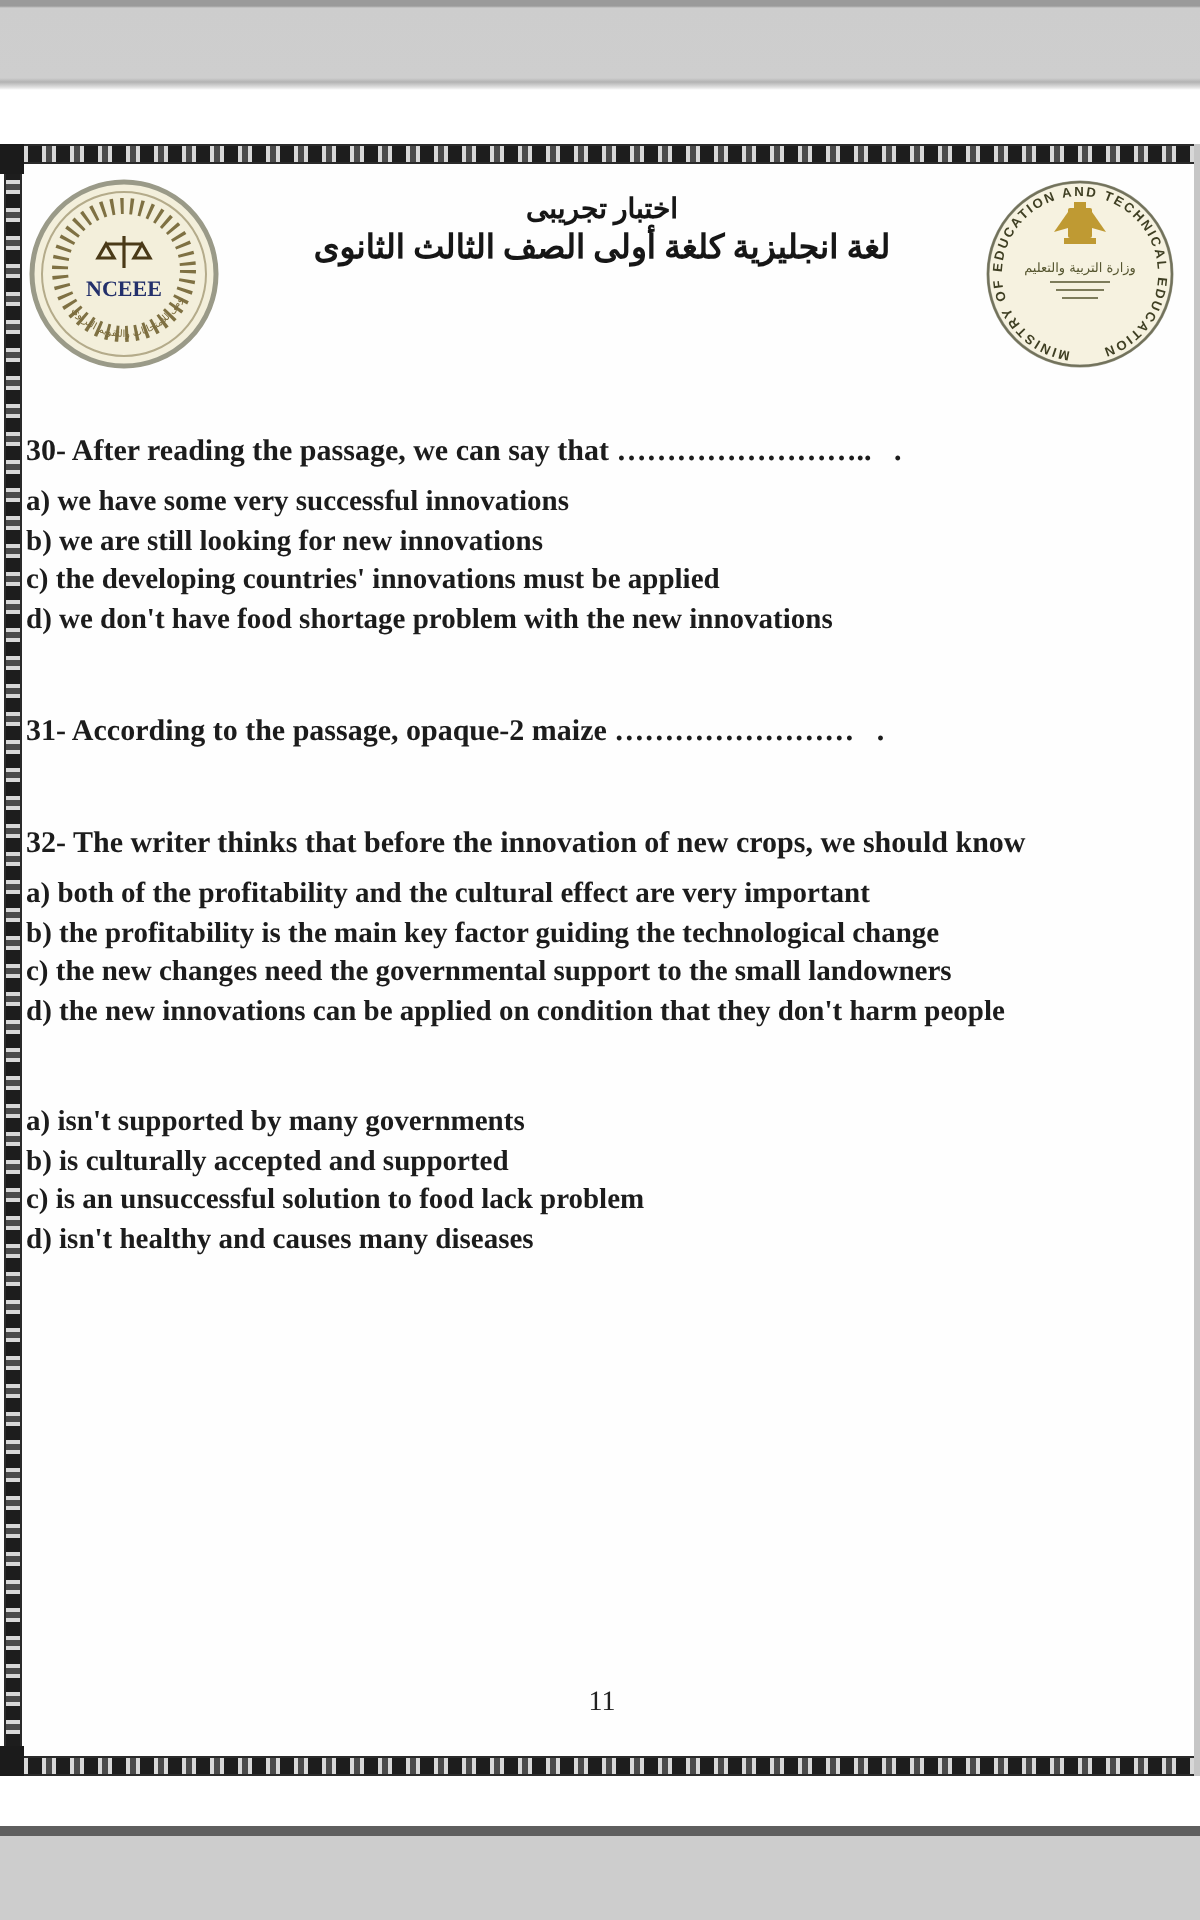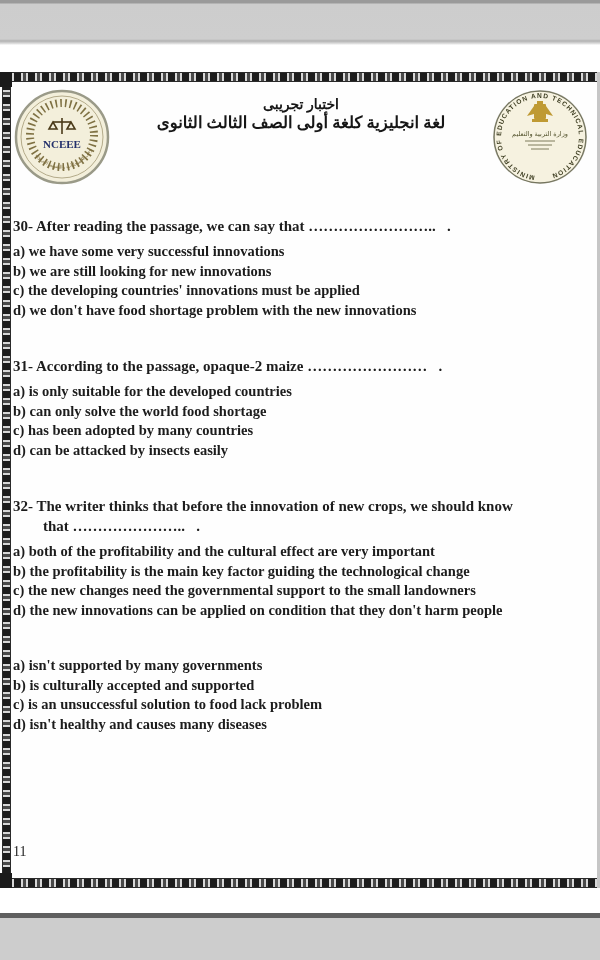--- a/index.html
+++ b/index.html
@@ -63,21 +63,21 @@
     max-width:566px;
     margin-top:16px;
   }
   .q-stem2 { font-weight:bold; font-size:15px; line-height:20px; padding-left:30px; }
   .q-stem2:empty { display:none; }
   .q-opts { margin-top:6px;font-weight:bold; }
   .q-opt { font-size:14.5px; line-height:19.5px; }
 
   .page-num {
     position:absolute; left:0; right:0; bottom:18px;
-    font-size:14px; color:#222;
+    text-align:center; font-size:14px; color:#222;
   }
 </style>
 </head>
 <body>
 
 <div class="band-top"></div>
 <div class="gap-top"></div>
 
 <div class="sheet">
   <div class="chain chain-top"></div>
@@ -148,31 +148,24 @@
           <div class="q-opt">a) we have some very successful innovations</div>
           <div class="q-opt">b) we are still looking for new innovations</div>
           <div class="q-opt">c) the developing countries' innovations must be applied</div>
           <div class="q-opt">d) we don't have food shortage problem with the new innovations</div>
         </div>
       </div>
 
       <div class="q">
         <div class="q-stem">31- According to the passage, opaque-2 maize ……………………&nbsp;&nbsp;&nbsp;.</div>
 
-        <div class="q-opts">
-          <div class="q-opt">a) is only suitable for the developed countries</div>
-          <div class="q-opt">b) can only solve the world food shortage</div>
-          <div class="q-opt">c) has been adopted by many countries</div>
-          <div class="q-opt">d) can be attacked by insects easily</div>
-        </div>
       </div>
 
       <div class="q">
         <div class="q-stem">32- The writer thinks that before the innovation of new crops, we should know</div>
-        <div class="q-stem2">that …………………..&nbsp;&nbsp;&nbsp;.</div>
         <div class="q-opts">
           <div class="q-opt">a) both of the profitability and the cultural effect are very important</div>
           <div class="q-opt">b) the profitability is the main key factor guiding the technological change</div>
           <div class="q-opt">c) the new changes need the governmental support to the small landowners</div>
           <div class="q-opt">d) the new innovations can be applied on condition that they don't harm people</div>
         </div>
       </div>
 
       <div class="q">
 

